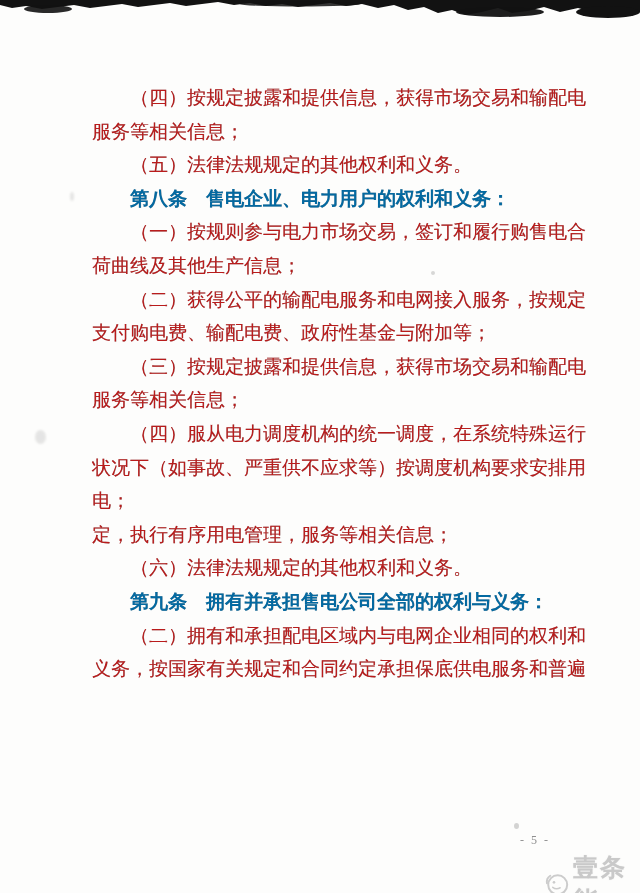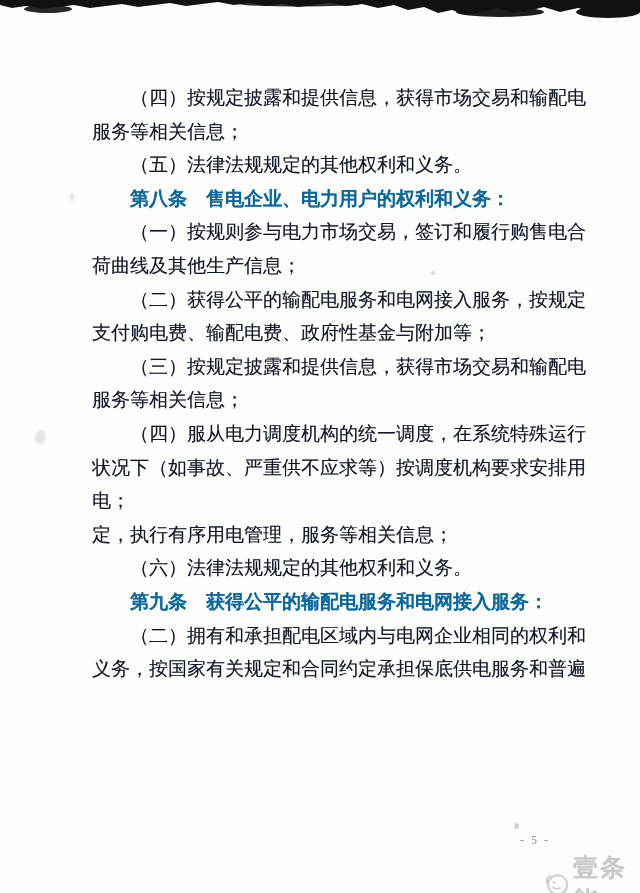--- a/index.html
+++ b/index.html
@@ -7,21 +7,21 @@
     position:relative;width:640px;height:893px;margin:0 auto;
     background:#fdfdfc;overflow:hidden;
     font-family:"Liberation Serif","DejaVu Serif",serif;
   }
   
   .content{
     position:absolute;left:92px;top:81px;width:505px;
   }
   .ln{
     height:33.6px;line-height:33.6px;white-space:nowrap;
-    font-size:19px;color:#0f172a;letter-spacing:0px;
+    font-size:19px;color:#b91c1c;letter-spacing:0px;
     text-shadow:0.3px 0.3px 0.6px rgba(70,70,70,0.5);
   }
   .indent{padding-left:38px;}
   .bold{font-weight:700;color:#0369a1;}
   
   .page-number{
     position:absolute;left:502px;top:833px;width:66px;
     text-align:center;font-size:12px;letter-spacing:2px;color:#8f8f8f;
   }
   
@@ -65,21 +65,21 @@
     <div class="ln">荷曲线及其他生产信息；</div>
     <div class="ln indent">（二）获得公平的输配电服务和电网接入服务，按规定</div>
     <div class="ln">支付购电费、输配电费、政府性基金与附加等；</div>
     <div class="ln indent">（三）按规定披露和提供信息，获得市场交易和输配电</div>
     <div class="ln">服务等相关信息；</div>
     <div class="ln indent">（四）服从电力调度机构的统一调度，在系统特殊运行</div>
     <div class="ln">状况下（如事故、严重供不应求等）按调度机构要求安排用</div>
     <div class="ln">电；</div>
     <div class="ln">定，执行有序用电管理，服务等相关信息；</div>
     <div class="ln indent">（六）法律法规规定的其他权利和义务。</div>
-    <div class="ln indent bold">第九条　获得公平的输配电服务和电网接入服务：</div>
+    <div class="ln indent bold">第九条　拥有并承担售电公司全部的权利与义务：</div>
     <div class="ln indent">（二）拥有和承担配电区域内与电网企业相同的权利和</div>
     <div class="ln">义务，按国家有关规定和合同约定承担保底供电服务和普遍</div>
   </main>
 
   <div class="page-number">- 5 -</div>
 
   <div class="watermark">
     <svg width="34" height="34" viewBox="0 0 34 34">
       <circle cx="19" cy="18" r="11.5" fill="none" stroke="#cccccc" stroke-width="2.4"></circle>
       <path d="M10 7 A 9 9 0 0 0 6 16" fill="none" stroke="#cccccc" stroke-width="2.4" stroke-linecap="round"></path>

